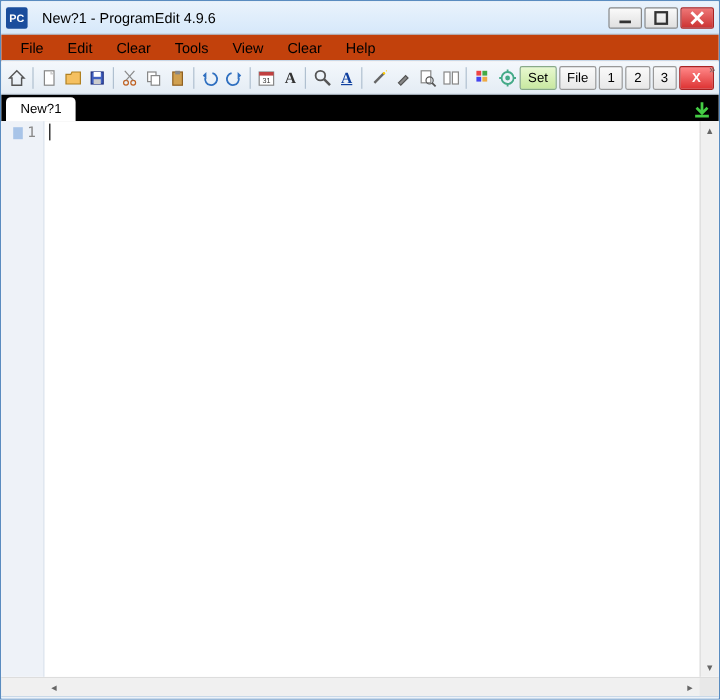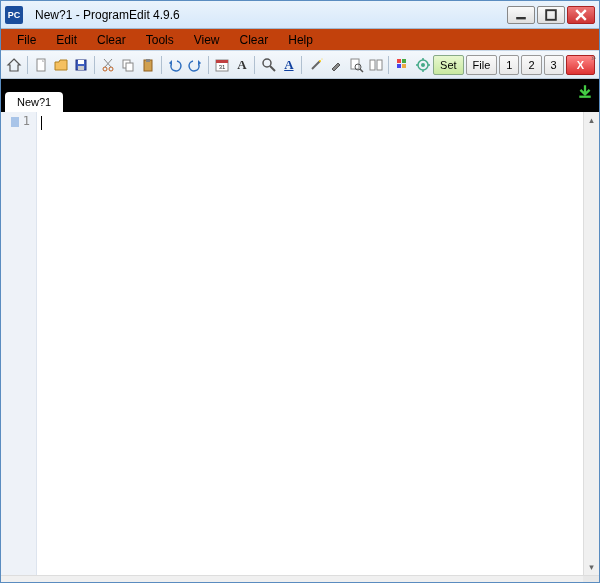--- a/index.html
+++ b/index.html
@@ -13,21 +13,21 @@
 .menubar { height: 22px; background: #c2410c; display: flex; align-items: center; padding: 0 6px; gap: 0; border-bottom: 1px solid #c8d8e8; }
 .menu-item { padding: 2px 10px; cursor: pointer; color: #000; }
 .toolbar { height: 28px; background: linear-gradient(#f4f8fc,#e4ecf4); display: flex; align-items: center; padding: 0 4px; gap: 1px; border-bottom: 1px solid #b8c8d8; position: relative; }
 .tbtn { width: 20px; height: 20px; display: flex; align-items: center; justify-content: center; cursor: pointer; border-radius: 2px; font-size: 13px; }
 .tsep { width: 2px; height: 18px; border-left: 1px solid #b0c0d0; margin: 0 2px; }
 .toolbar-right { margin-left: auto; display: flex; align-items: center; gap: 2px; }
 .textbtn { height: 20px; padding: 0 6px; border: 1px solid #999; background: linear-gradient(#fafafa,#e8e8e8); border-radius: 2px; display: flex; align-items: center; font-size: 11px; cursor: pointer; }
 .textbtn.set { background: linear-gradient(#e8f8d0,#c8e8a0); border-color: #8a8; }
 .textbtn.x { background: linear-gradient(#f88,#d33); border-color: #a22; color: #fff; font-weight: bold; padding: 0 10px; }
 .overflow { position: absolute; right: 2px; top: 2px; font-size: 9px; color: #666; cursor: pointer; }
-.tabbar { height: 33px; background: #000; display: flex; align-items: flex-end; padding-left: 4px; position: relative; }
+.tabbar { height: 22px; background: #000; display: flex; align-items: flex-end; padding-left: 4px; position: relative; }
 .tab { background: #fff; height: 20px; padding: 2px 12px; border-top-left-radius: 4px; border-top-right-radius: 4px; font-size: 11px; display: flex; align-items: center; cursor: pointer; }
 .dl-icon { position: absolute; right: 6px; top: 4px; color: #4c4; font-size: 12px; cursor: pointer; }
 .editor { display: flex; height: 463px; background: #fff; position: relative; }
 .gutter { width: 36px; background: #eef2f8; border-right: 1px solid #dde4ee; text-align: right; padding: 2px 6px 0 0; font-family: Consolas, monospace; font-size: 12px; color: #888; }
 .gutter .mark { display: inline-block; width: 8px; height: 10px; background: #a8c4e8; margin-right: 4px; vertical-align: middle; }
 .textarea { flex: 1; padding: 2px 4px; font-family: Consolas, monospace; font-size: 13px; position: relative; }
 .cursor { display: inline-block; width: 1px; height: 14px; background: #000; vertical-align: middle; animation: blink 1s infinite; }
 @keyframes blink { 50% { opacity: 0; } }
 .vscroll { position: absolute; right: 0; top: 0; bottom: 0; width: 16px; background: #f0f0f0; border-left: 1px solid #ddd; }
 .vscroll .up, .vscroll .down { height: 16px; display: flex; align-items: center; justify-content: center; font-size: 9px; color: #666; cursor: pointer; }

